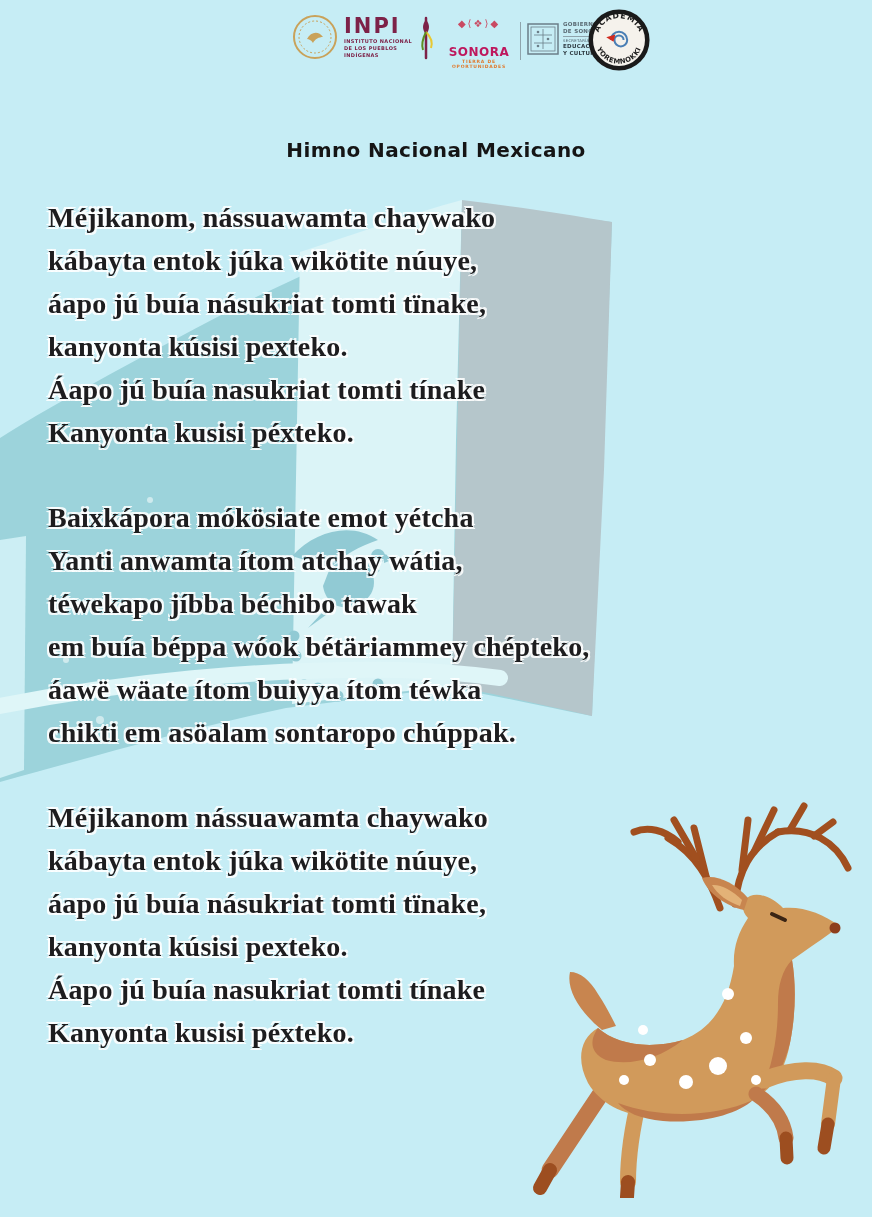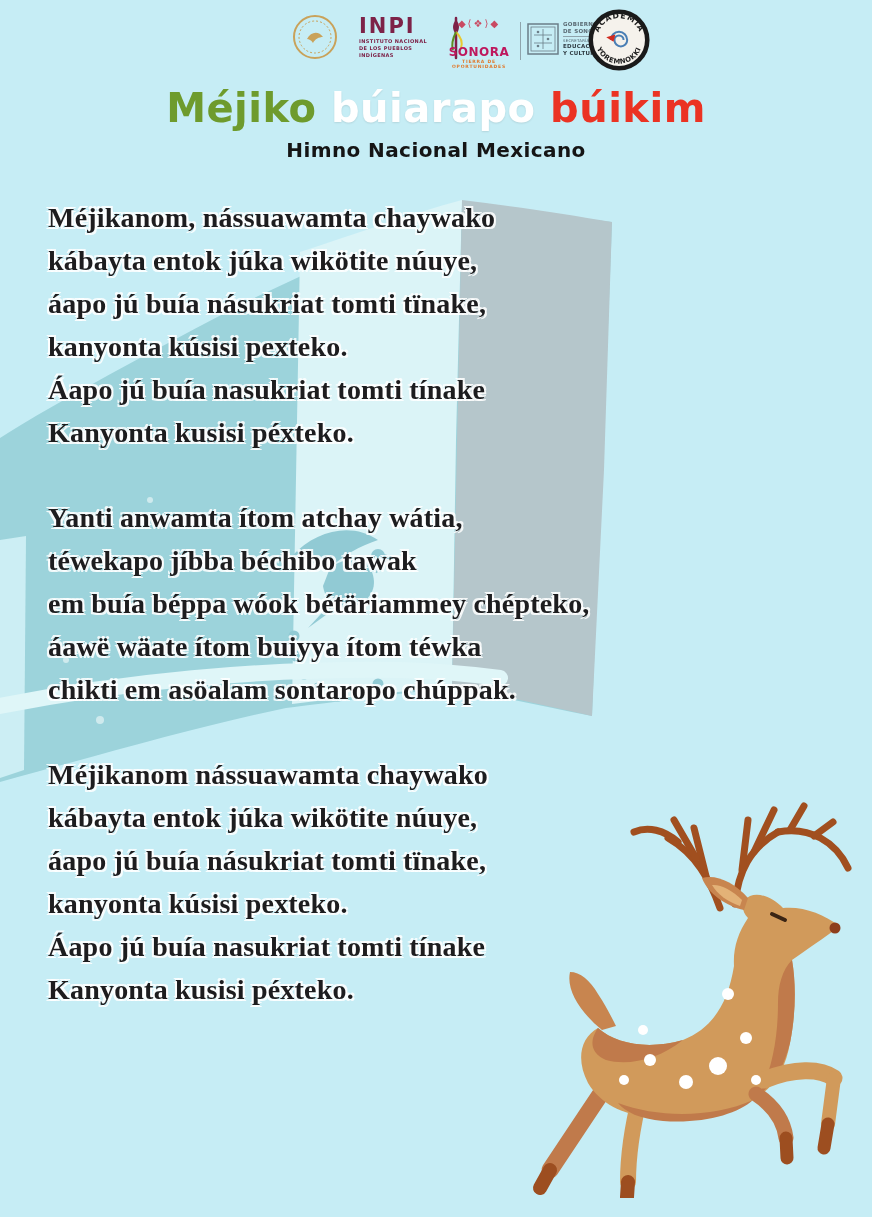--- a/index.html
+++ b/index.html
@@ -4,21 +4,21 @@
 <style>
   html,body{margin:0;padding:0;}
   .canvas{
     position:relative;width:872px;height:1217px;overflow:hidden;
     background:#C6EDF5;
     font-family:"DejaVu Sans","Liberation Sans",sans-serif;
   }
   svg{display:block;}
   
   .logo-bar{position:absolute;top:0;left:0;width:872px;height:80px;z-index:6;}
-  .inpi{position:absolute;left:291px;top:13px;display:flex;align-items:center;gap:20px;}
+  .inpi{position:absolute;left:291px;top:13px;display:flex;align-items:center;gap:5px;}
   .inpi-text{display:flex;flex-direction:column;line-height:1;}
   .inpi-acronym{font-size:21px;font-weight:bold;color:#7D2248;letter-spacing:2px;}
   .inpi-sub{font-size:5px;font-weight:bold;color:#7D2248;letter-spacing:.4px;margin-top:2px;}
   .sonora{position:absolute;left:444px;top:19px;width:70px;text-align:center;line-height:1;}
   .sonora-glyphs{font-size:10px;color:#C94A62;letter-spacing:2px;}
   .sonora-name{font-size:12px;font-weight:bold;color:#be185d;letter-spacing:.5px;margin-top:17px;}
   .sonora-tag{font-size:4.5px;font-weight:bold;color:#E07B2E;letter-spacing:.8px;margin-top:2px;}
   .logo-divider{position:absolute;left:520px;top:22px;width:1px;height:38px;background:#8FA4AC;}
   .gobierno{position:absolute;left:527px;top:21px;display:flex;gap:4px;align-items:center;}
   .gob-text{display:flex;flex-direction:column;line-height:1.25;}
@@ -157,37 +157,33 @@
           <textPath href="#arcBot" startOffset="50%" text-anchor="middle">YOREMNOKKI</textPath>
         </text>
         <g>
           <path d="M34,34 m-9,0 a9,9 0 1 1 18,0 a7,7 0 1 1 -14,0 a5,5 0 1 1 10,0" fill="none" stroke="#4A7FB5" stroke-width="2.2"></path>
           <path d="M20,31 L30,28 L28,36 Z" fill="#D22B20"></path>
         </g>
       </svg>
     </div>
   </div>
 
-  <div class="title">
-    <span class="w1">Méjiko</span>
-    <span class="w2">búiarapo</span>
-    <span class="w3">búikim</span>
-  </div>
   <div class="subtitle">Himno Nacional Mexicano</div>
 
   <div class="lyrics">
     <div class="verse">
       <div class="line">Méjikanom, nássuawamta chaywako</div>
       <div class="line">kábayta entok júka wikötite núuye,</div>
       <div class="line">áapo jú buía násukriat tomti tïnake,</div>
       <div class="line">kanyonta kúsisi pexteko.</div>
       <div class="line">Áapo jú buía nasukriat tomti tínake</div>
       <div class="line">Kanyonta kusisi péxteko.</div>
     </div>
     <div class="verse">
+      <div class="line">Baixkápora mókösiate emot yétcha</div>
       <div class="line">Yanti anwamta ítom atchay wátia,</div>
       <div class="line">téwekapo jíbba béchibo tawak</div>
       <div class="line">em buía béppa wóok bétäriammey chépteko,</div>
       <div class="line">áawë wäate ítom buiyya ítom téwka</div>
       <div class="line">chikti em asöalam sontaropo chúppak.</div>
     </div>
     <div class="verse">
       <div class="line">Méjikanom nássuawamta chaywako</div>
       <div class="line">kábayta entok júka wikötite núuye,</div>
       <div class="line">áapo jú buía násukriat tomti tïnake,</div>

